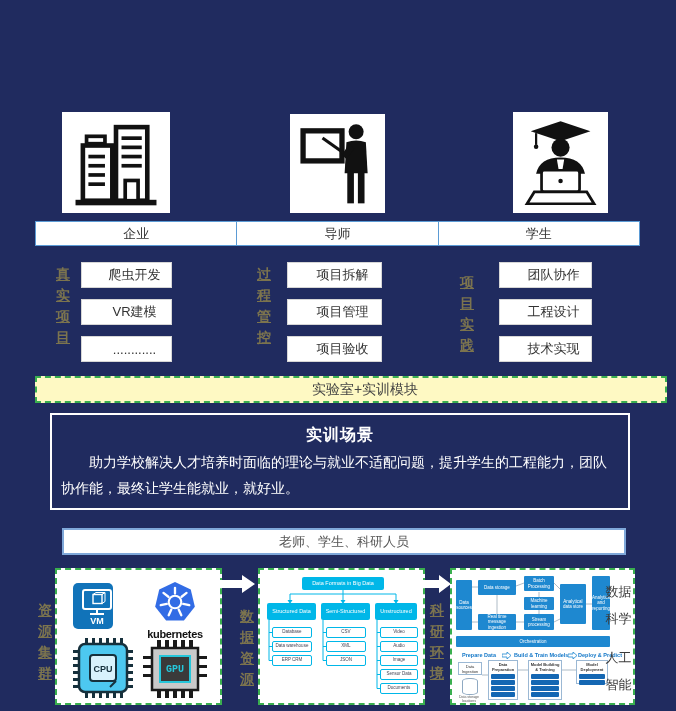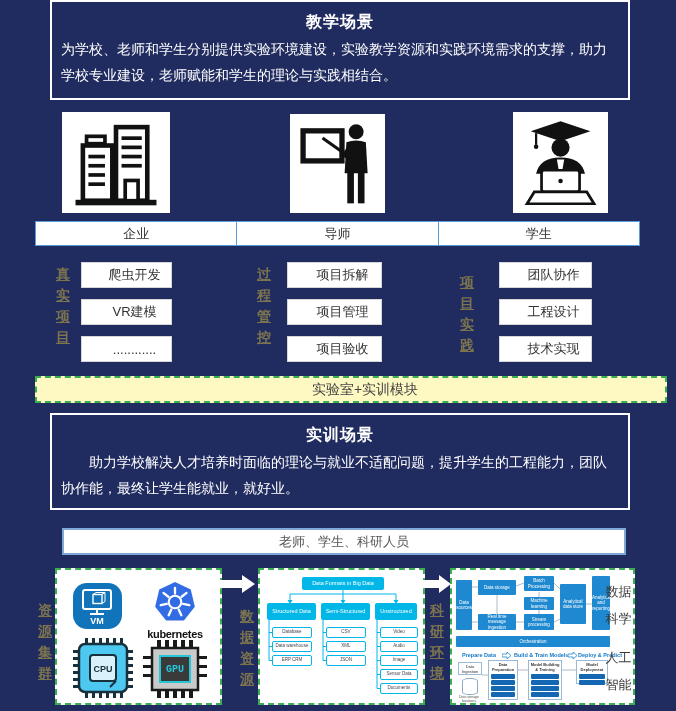--- a/index.html
+++ b/index.html
@@ -41,21 +41,21 @@
               border:2px solid #7fa8d9;color:#555;font-size:13px;display:flex;align-items:center;justify-content:center;}
   
   .dash-box{position:absolute;top:568px;height:133px;background:#fff;border:2px dashed #3aaf4f;box-sizing:content-box;}
   #box-resources{left:55px;width:163px;}
   #box-data{left:258px;width:163px;}
   #box-research{left:450px;width:181px;}
   .arrow{position:absolute;top:574px;}
   #arrow-1{left:220px;}
   #arrow-2{left:423px;}
   
-  .vm-icon{position:absolute;left:16px;top:13px;width:49px;height:46px;background:#1173b9;border-radius:14px;}
+  .vm-icon{position:absolute;left:16px;top:13px;width:40px;height:46px;background:#1173b9;border-radius:5px;}
   .vm-label{position:absolute;left:0;top:33px;width:48px;text-align:center;color:#fff;font-size:9px;font-weight:bold;}
   .k8s-wrap{position:absolute;left:76px;top:12px;width:84px;text-align:center;}
   .k8s-label{font-size:11px;font-weight:bold;color:#111;margin-top:2px;letter-spacing:-0.3px;}
   .cpu-icon{position:absolute;left:16px;top:68px;width:60px;height:60px;}
   .gpu-icon{position:absolute;left:86px;top:70px;width:64px;height:58px;}
   .chip-label{position:absolute;left:0;width:100%;text-align:center;font-weight:bold;}
   .cpu-text{top:26px;color:#16303c;font-size:9px;}
   .gpu-text{top:24px;color:#26c6da;font-size:10px;font-family:"Liberation Mono",monospace;}
   
   .fc-node{position:absolute;background:#00b7e8;color:#fff;display:flex;align-items:center;
@@ -83,24 +83,20 @@
   .cn-label{position:absolute;left:153px;width:27px;color:#3a3a3a;font-size:13px;line-height:27px;
             word-break:break-all;text-align:center;}
   #cn-ds{top:8px;}
   #cn-ai{top:74px;}
 </style>
 </head>
 <body>
 
 <div class="canvas">
 
-  <section class="panel" id="panel-teaching">
-    <div class="panel-title">教学场景</div>
-    <div class="panel-body">为学校、老师和学生分别提供实验环境建设，实验教学资源和实践环境需求的支撑，助力学校专业建设，老师赋能和学生的理论与实践相结合。</div>
-  </section>
 
   <div class="icon-box" id="icon-enterprise">
     <svg width="92" height="88" viewBox="0 0 100 94">
       <rect x="50" y="8" width="34" height="80" fill="none" stroke="#111" stroke-width="5"></rect>
       <rect x="56" y="18" width="22" height="4" fill="#111"></rect>
       <rect x="56" y="28" width="22" height="4" fill="#111"></rect>
       <rect x="56" y="38" width="22" height="4" fill="#111"></rect>
       <rect x="56" y="48" width="22" height="4" fill="#111"></rect>
       <rect x="60" y="66" width="14" height="22" fill="#fff" stroke="#111" stroke-width="4"></rect>
       <rect x="14" y="28" width="32" height="60" fill="#fff" stroke="#111" stroke-width="5"></rect>

